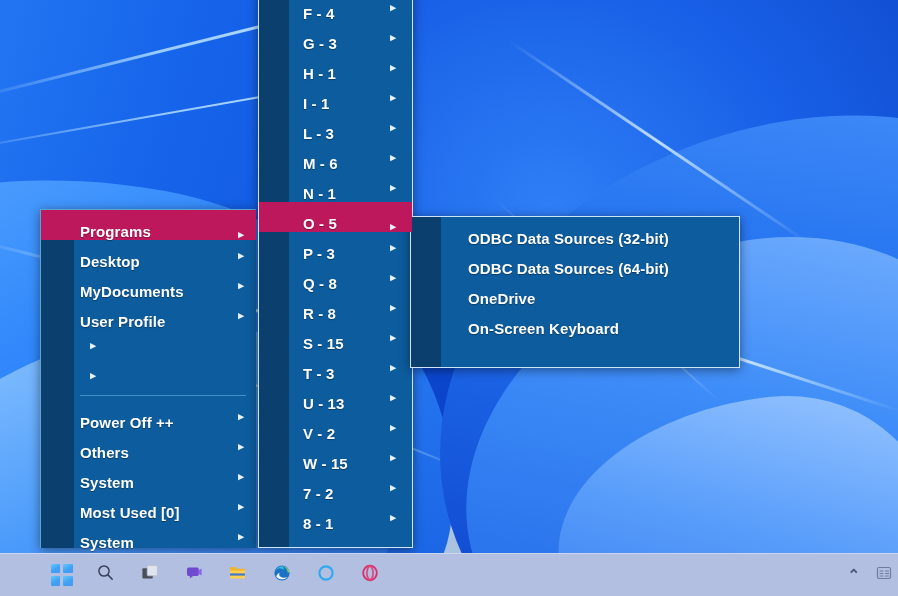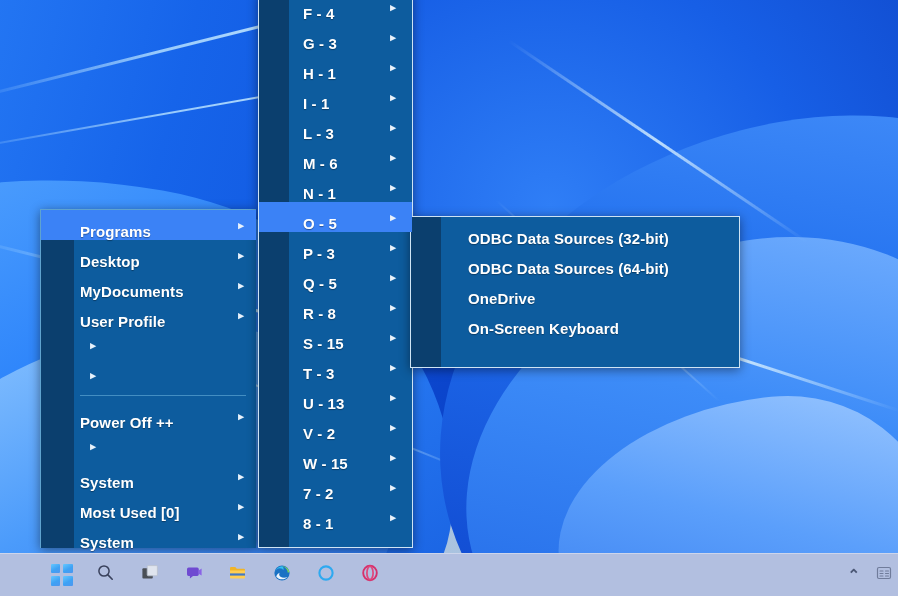--- a/index.html
+++ b/index.html
@@ -110,21 +110,21 @@
     white-space:nowrap;
     cursor:default;
   }
   .mi .label{flex:1 1 auto;letter-spacing:.1px;
     text-shadow:0 1px 1px rgba(0,0,0,.35);margin-top:12px;}
   .mi .arrow{
     flex:0 0 auto;width:10px;text-align:center;
     font-size:11px;line-height:1;color:#e8f2fb;
     margin-left:8px;
   }
-  .mi.sel{background:#3b82f6;}
+  .mi.sel{background:#be185d;align-items:flex-end;}
   .sep{
     height:1px;margin:5px 10px 5px 39px;
     background:#4e97c8;opacity:.85;
   }
 
   
   #menu-main{
     left:40px;top:209px;width:216px;height:339px;
     border-top:1px solid #5fa3cf;
     border-left:1px solid #5fa3cf;
@@ -223,20 +223,21 @@
       </div>
       <div class="mi">
         <span class="arrow">▸</span>
       </div>
       <div class="sep"></div>
       <div class="mi">
         <span class="label">Power Off ++</span>
         <span class="arrow">▸</span>
       </div>
       <div class="mi">
+        <span class="label">Others</span>
         <span class="arrow">▸</span>
       </div>
       <div class="mi">
         <span class="label">System</span>
         <span class="arrow">▸</span>
       </div>
       <div class="mi">
         <span class="label">Most Used [0]</span>
         <span class="arrow">▸</span>
       </div>
@@ -280,21 +281,21 @@
       </div>
       <div class="mi sel">
         <span class="label">O - 5</span>
         <span class="arrow">▸</span>
       </div>
       <div class="mi">
         <span class="label">P - 3</span>
         <span class="arrow">▸</span>
       </div>
       <div class="mi">
-        <span class="label">Q - 5</span>
+        <span class="label">Q - 8</span>
         <span class="arrow">▸</span>
       </div>
       <div class="mi">
         <span class="label">R - 8</span>
         <span class="arrow">▸</span>
       </div>
       <div class="mi">
         <span class="label">S - 15</span>
         <span class="arrow">▸</span>
       </div>

